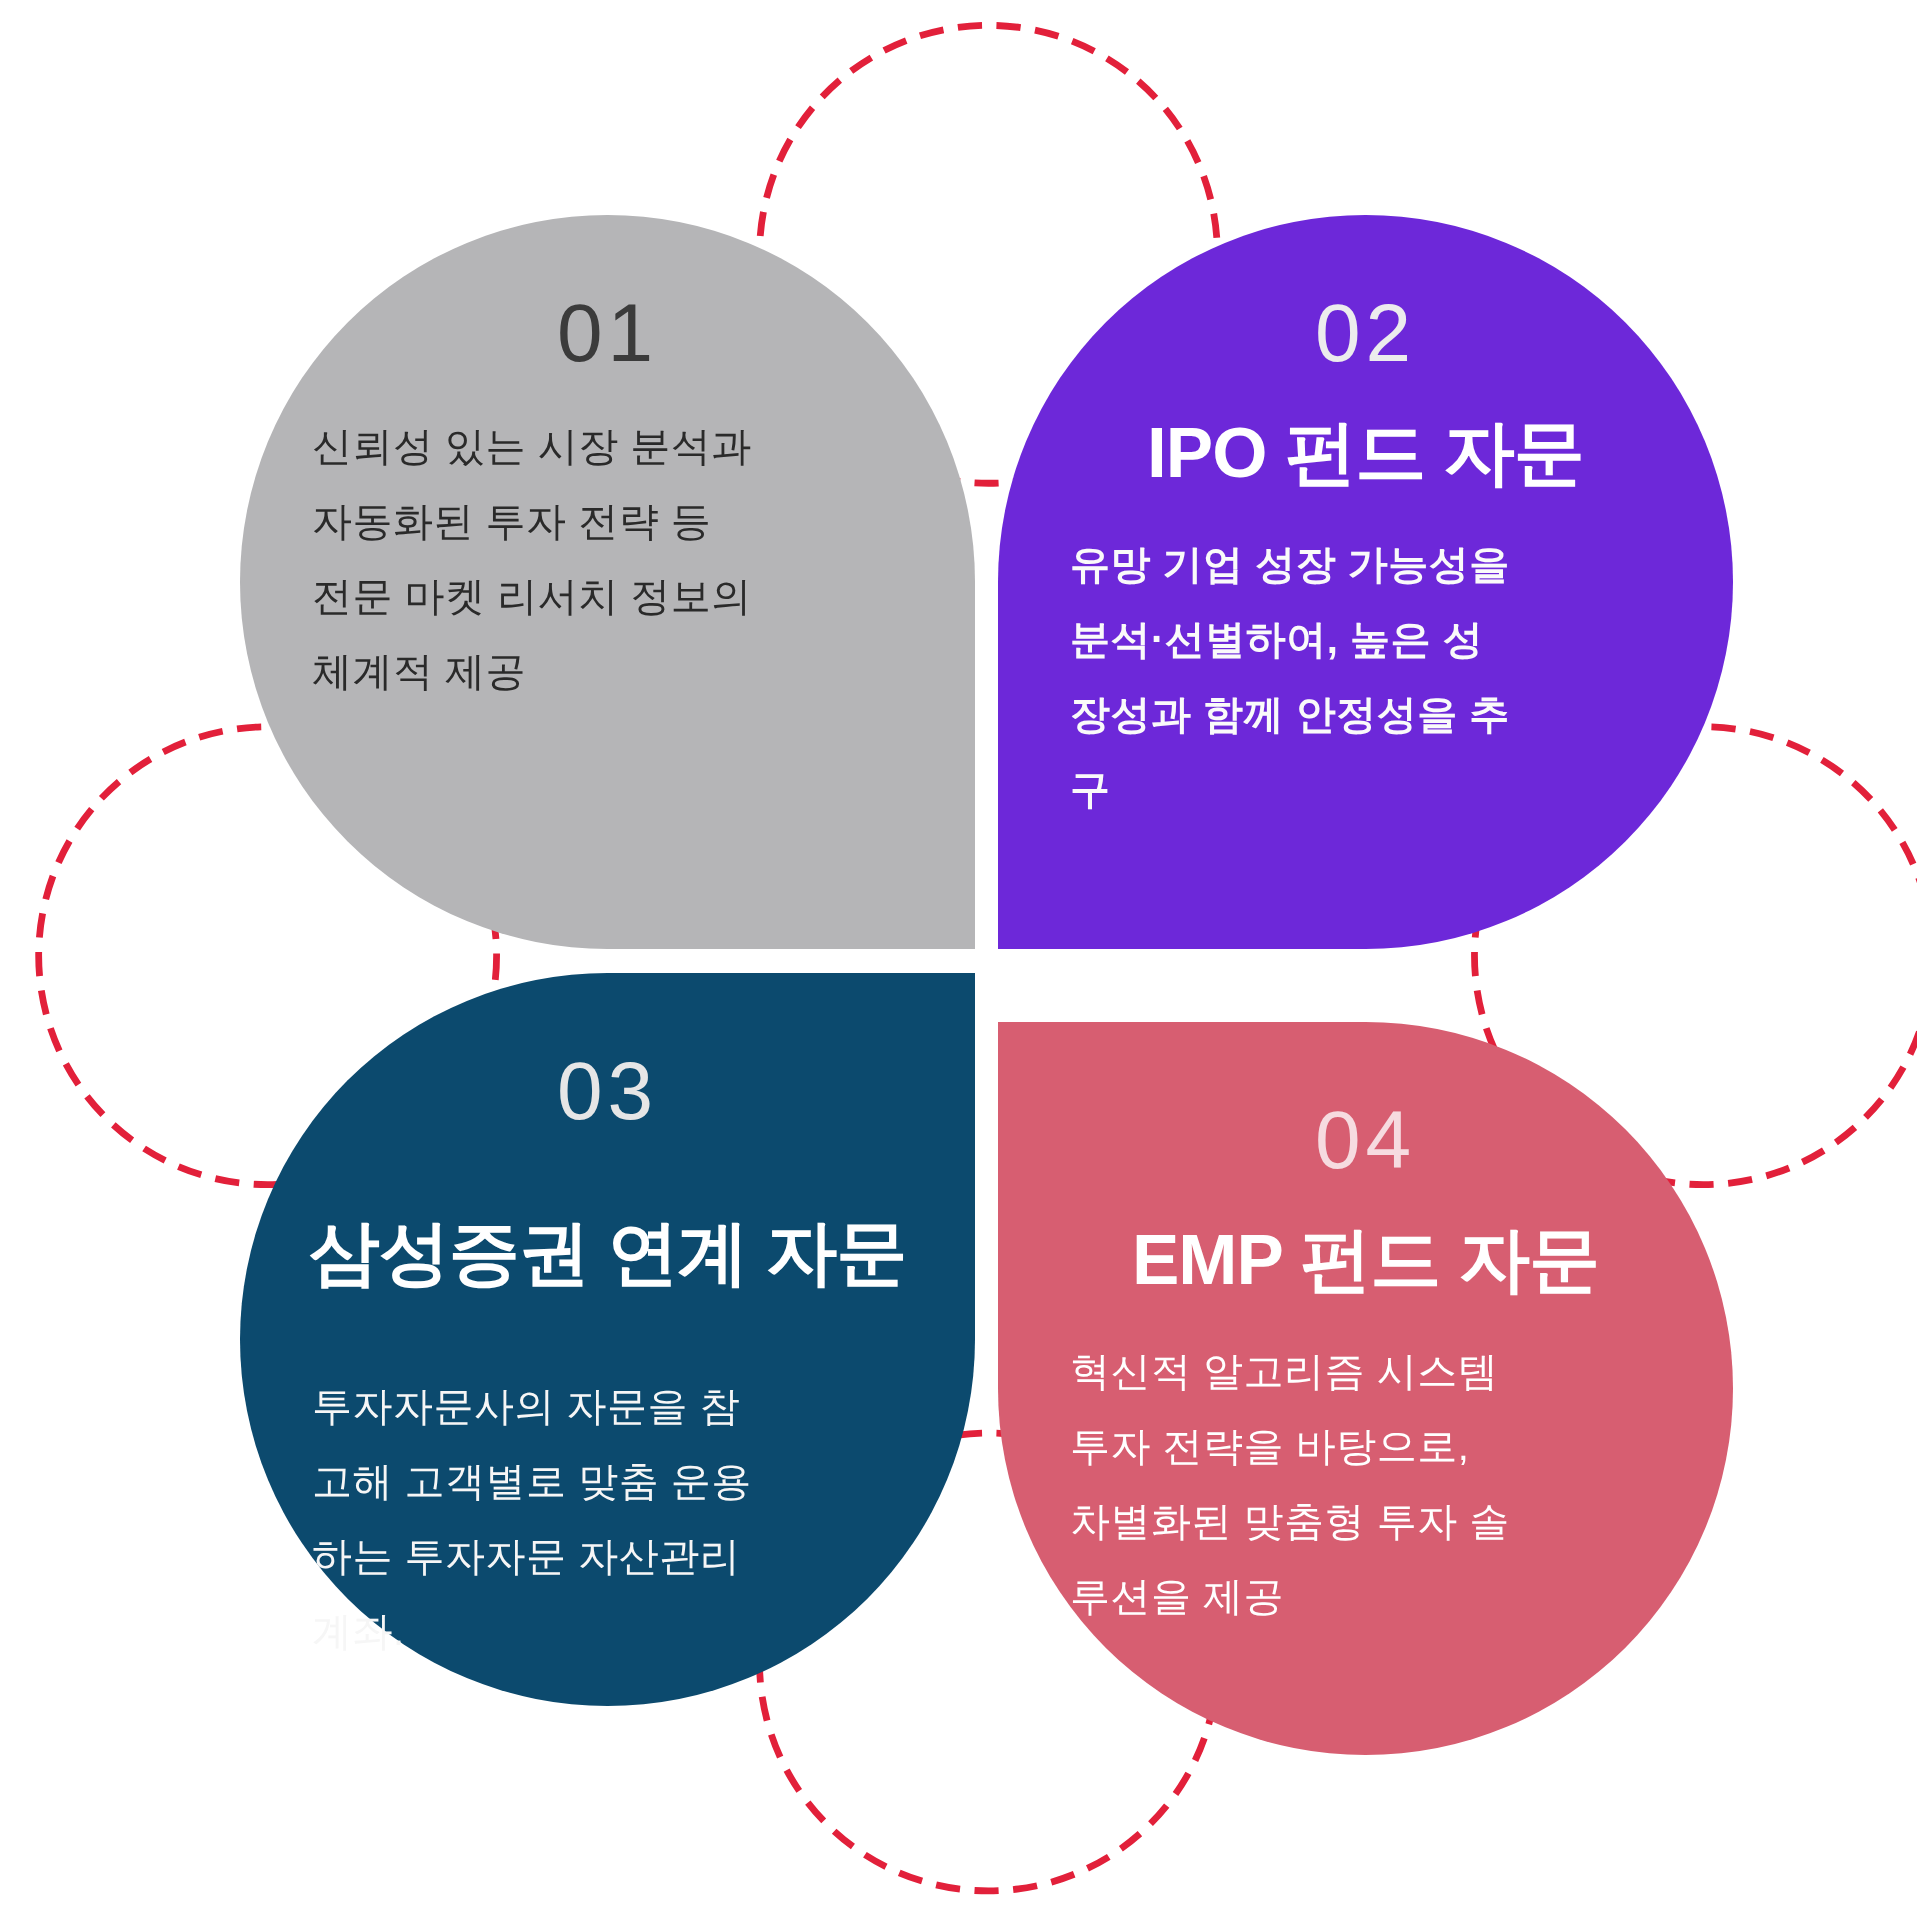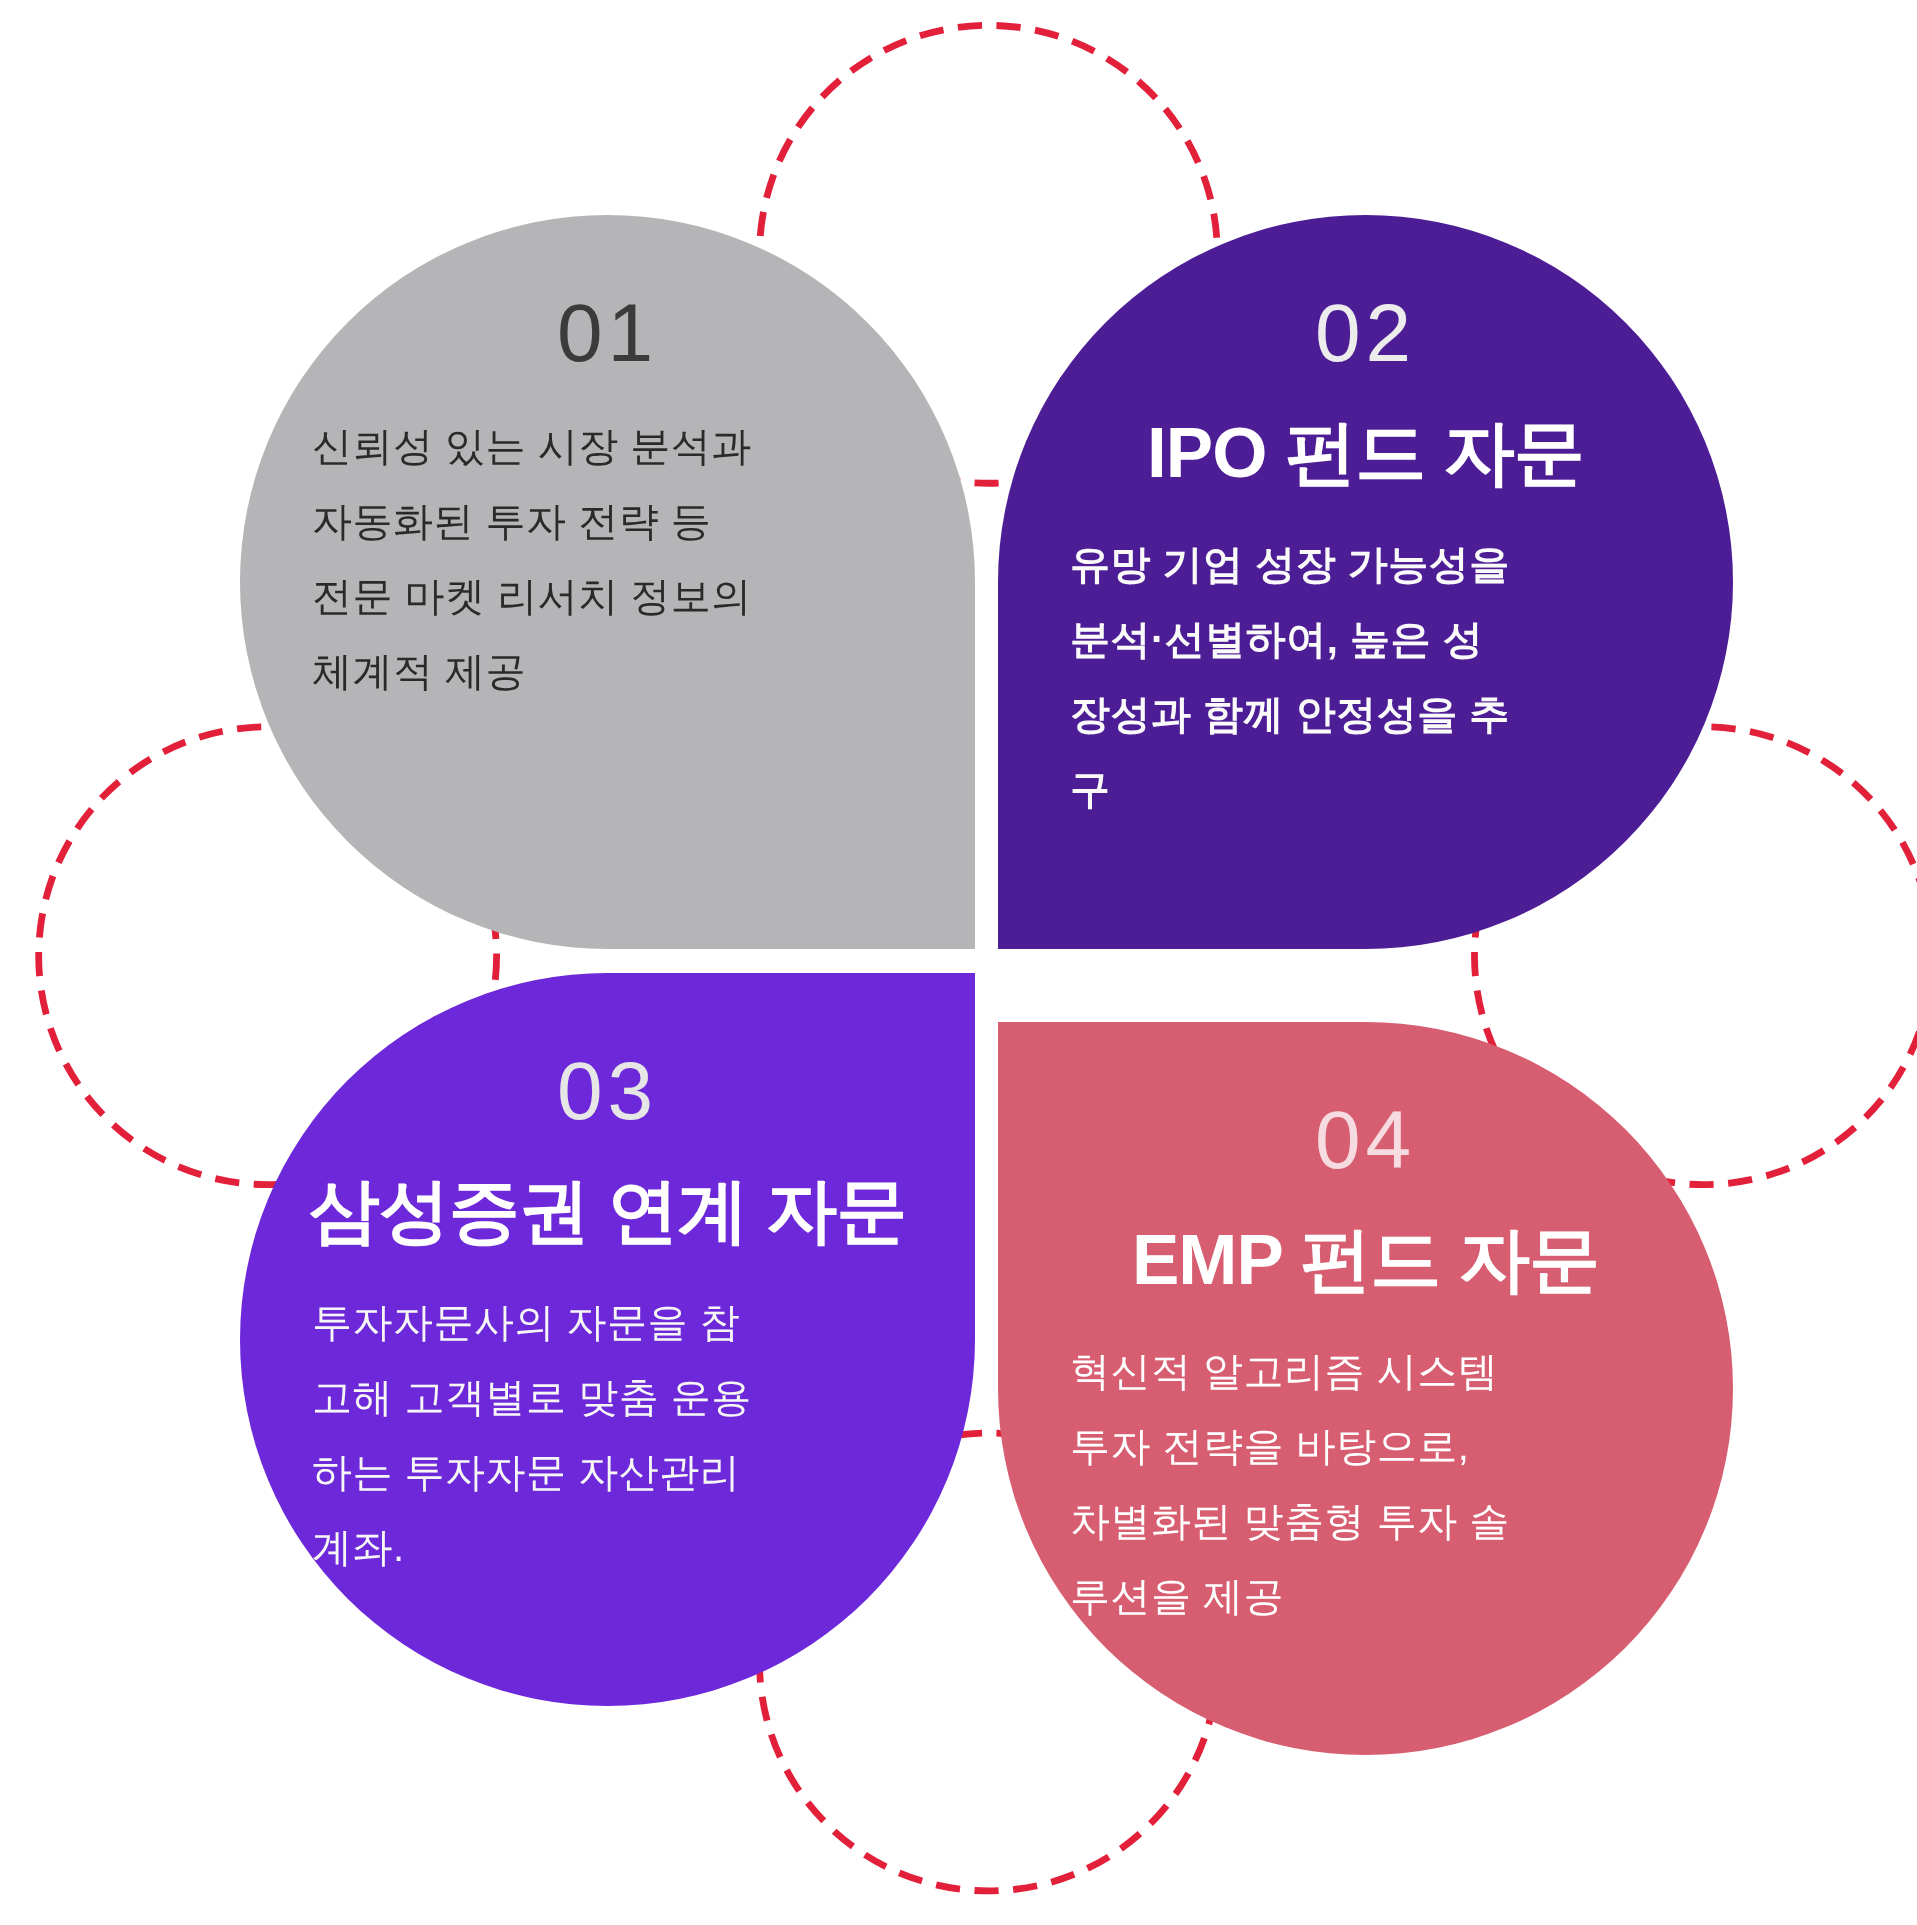--- a/index.html
+++ b/index.html
@@ -66,30 +66,30 @@
   </svg>
 
   <div class="petal tl" style="background-color: rgb(181, 181, 183);">
     <div class="num" style="color: rgb(59, 59, 59);">01</div>
     <div class="body" style="color: rgb(42, 42, 42);">신뢰성 있는 시장 분석과
 자동화된  투자  전략  등
 전문 마켓 리서치 정보의
 체계적 제공</div>
   </div>
 
-  <div class="petal tr" style="background-color: #4c1d95;">
+  <div class="petal tr" style="background-color: #6d28d9;">
     <div class="num" style="color: rgb(236, 236, 237);">02</div>
     <div class="title" style="color: rgb(255, 255, 255);">IPO 펀드 자문</div>
     <div class="body" style="color: rgb(250, 250, 250); font-weight: bold;">유망 기업 성장 가능성을
 분석·선별하여,  높은  성
 장성과 함께 안정성을 추
 구</div>
   </div>
 
-  <div class="petal bl" style="background-color: #6d28d9;">
+  <div class="petal bl" style="background-color: #0c4a6e; gap: 42px;">
     <div class="num" style="color: rgb(230, 230, 230);">03</div>
     <div class="title" style="color: rgb(255, 255, 255);">삼성증권 연계 자문</div>
     <div class="body" style="color: rgb(246, 246, 246);">투자자문사의 자문을 참
 고해 고객별로 맞춤 운용
 하는 투자자문 자산관리
 계좌.</div>
   </div>
 
   <div class="petal br" style="background-color: rgb(215, 94, 113);">
     <div class="num" style="color: rgb(246, 219, 224);">04</div>

